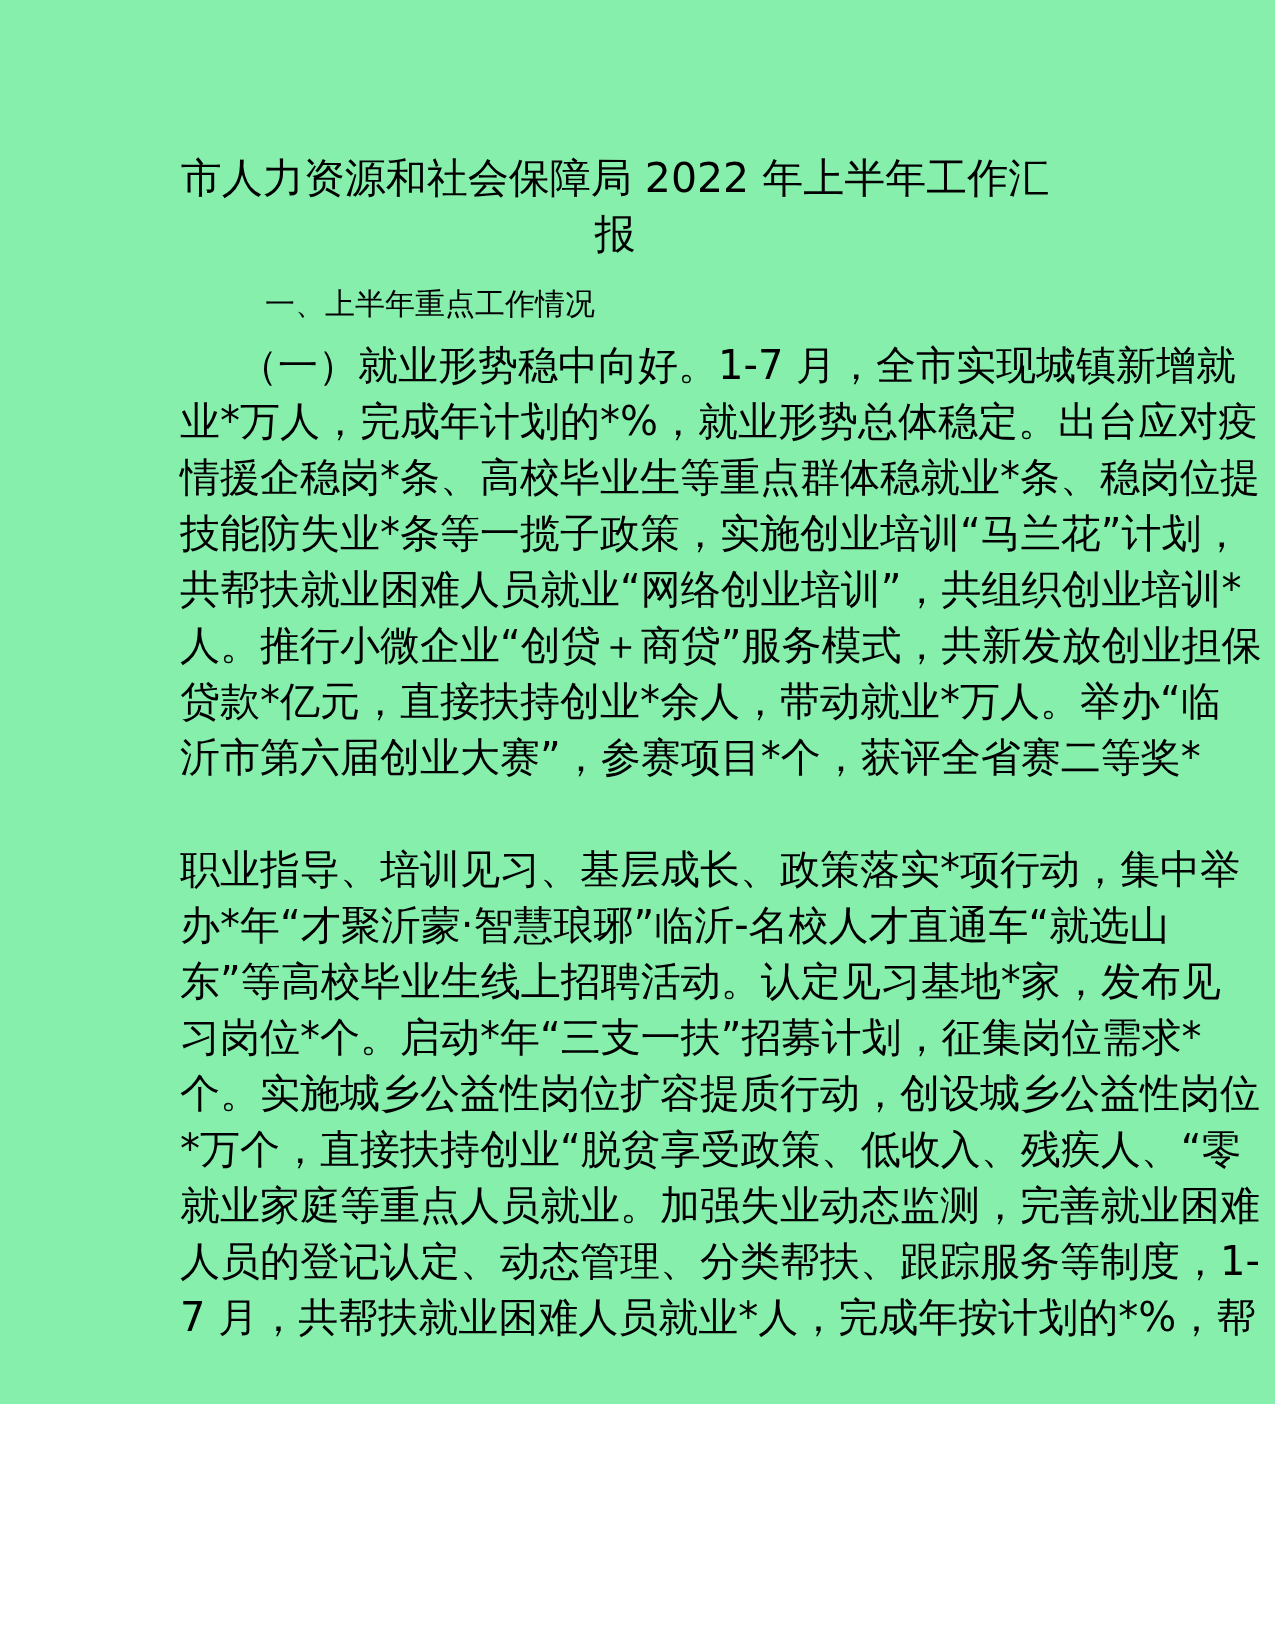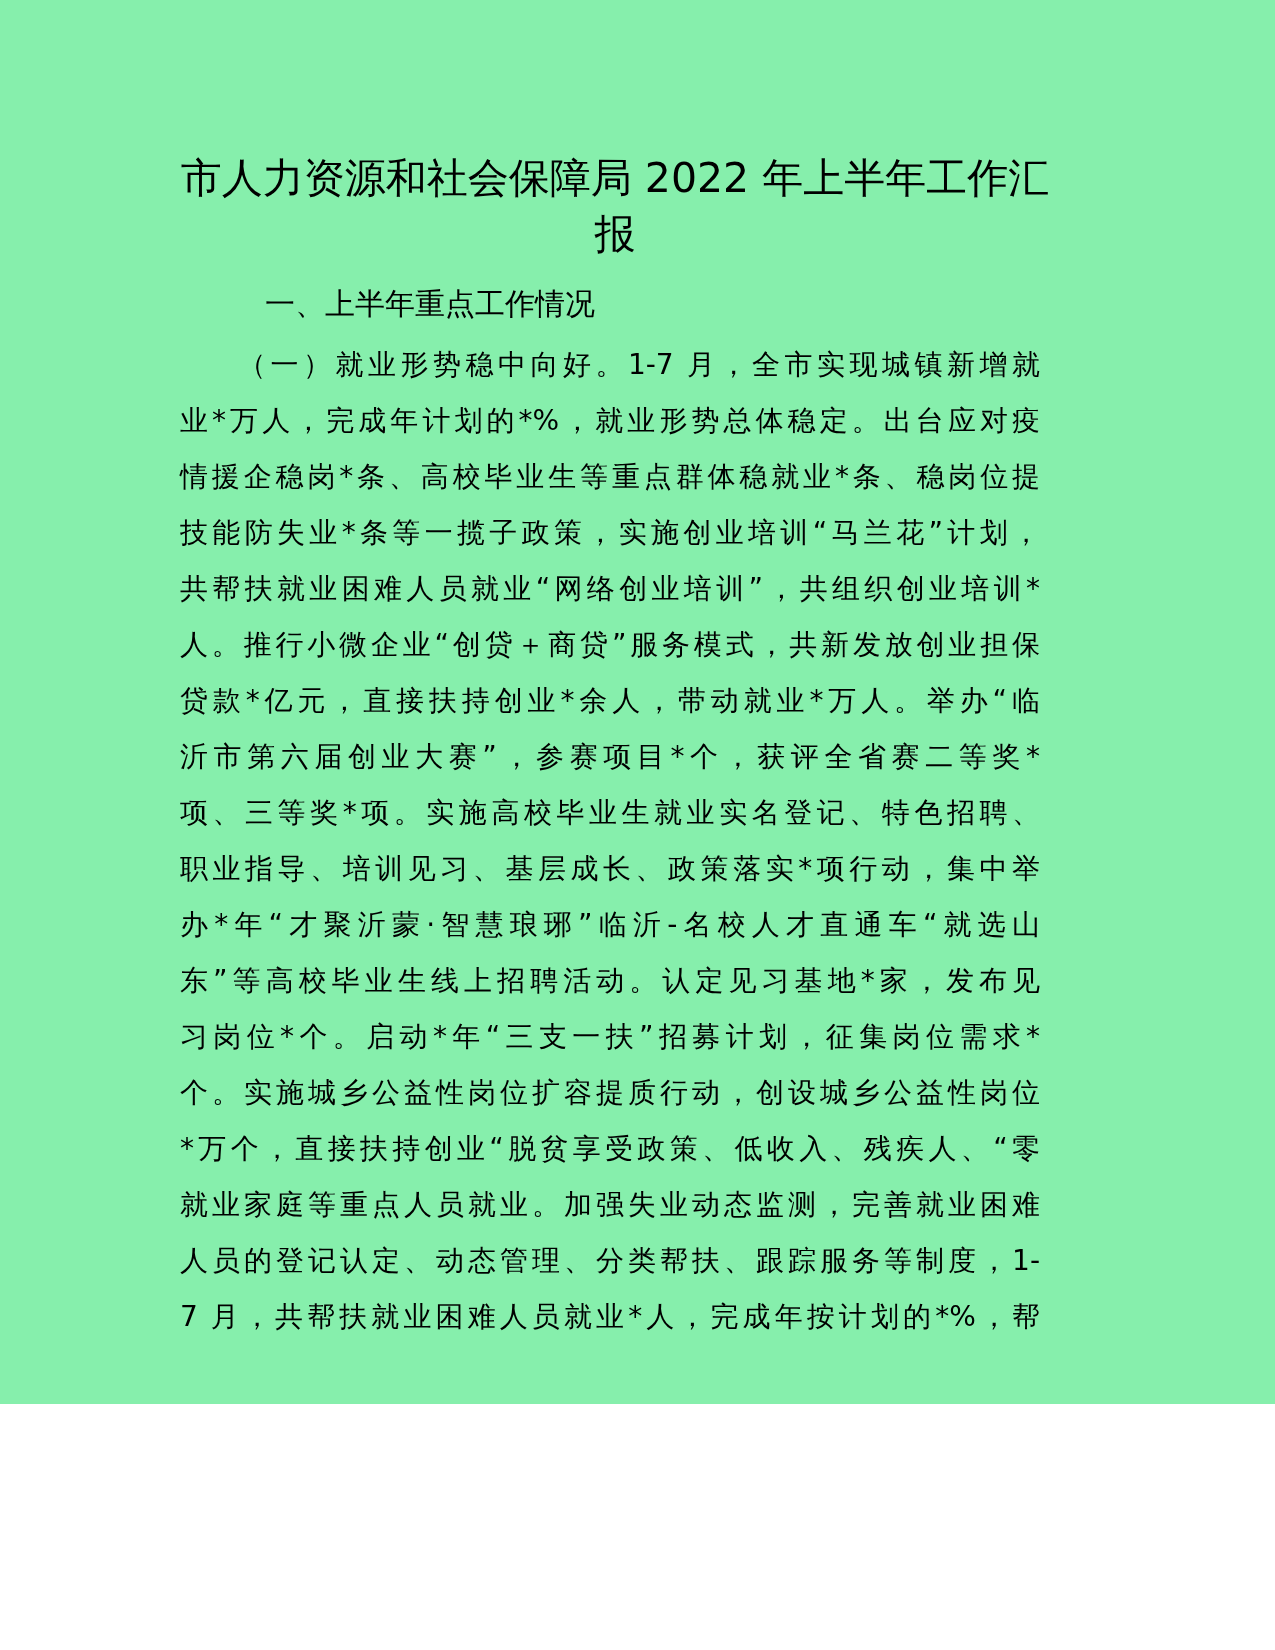--- a/index.html
+++ b/index.html
@@ -41,21 +41,21 @@
       top: 284px;
       font-size: 30px;
       line-height: 40px;
       white-space: nowrap;
       margin-left: 10px;
     }
     .body-line {
       position: absolute;
       left: 180px;
       width: 860px;
-      font-size: 28px;
+      font-size: 40px;
       line-height: 40px;
       white-space: nowrap;
       text-align: justify;
       text-align-last: justify;
     }
     .body-line.first {
       left: 238px;
       width: 802px;
     }
     .body-line.last {
@@ -72,21 +72,20 @@
   <div class="heading">一、上半年重点工作情况</div>
 
   <div class="body-line first" style="top:345px;">（一）就业形势稳中向好。1-7 月，全市实现城镇新增就</div>
   <div class="body-line" style="top:401px;">业*万人，完成年计划的*%，就业形势总体稳定。出台应对疫</div>
   <div class="body-line" style="top:457px;">情援企稳岗*条、高校毕业生等重点群体稳就业*条、稳岗位提</div>
   <div class="body-line" style="top:513px;">技能防失业*条等一揽子政策，实施创业培训“马兰花”计划，</div>
   <div class="body-line" style="top:569px;">共帮扶就业困难人员就业“网络创业培训”，共组织创业培训*</div>
   <div class="body-line" style="top:625px;">人。推行小微企业“创贷＋商贷”服务模式，共新发放创业担保</div>
   <div class="body-line" style="top:681px;">贷款*亿元，直接扶持创业*余人，带动就业*万人。举办“临</div>
   <div class="body-line" style="top:737px;">沂市第六届创业大赛”，参赛项目*个，获评全省赛二等奖*</div>
-  <div class="body-line" style="top:793px;">项、三等奖*项。实施高校毕业生就业实名登记、特色招聘、</div>
   <div class="body-line" style="top:849px;">职业指导、培训见习、基层成长、政策落实*项行动，集中举</div>
   <div class="body-line" style="top:905px;">办*年“才聚沂蒙·智慧琅琊”临沂-名校人才直通车“就选山</div>
   <div class="body-line" style="top:961px;">东”等高校毕业生线上招聘活动。认定见习基地*家，发布见</div>
   <div class="body-line" style="top:1073px;">个。实施城乡公益性岗位扩容提质行动，创设城乡公益性岗位</div>
   <div class="body-line" style="top:1017px;">习岗位*个。启动*年“三支一扶”招募计划，征集岗位需求*</div>
   <div class="body-line" style="top:1129px;">*万个，直接扶持创业“脱贫享受政策、低收入、残疾人、“零</div>
   <div class="body-line" style="top:1185px;">就业家庭等重点人员就业。加强失业动态监测，完善就业困难</div>
   <div class="body-line" style="top:1241px;">人员的登记认定、动态管理、分类帮扶、跟踪服务等制度，1-</div>
   <div class="body-line" style="top:1297px;">7 月，共帮扶就业困难人员就业*人，完成年按计划的*%，帮</div>
 </div>

